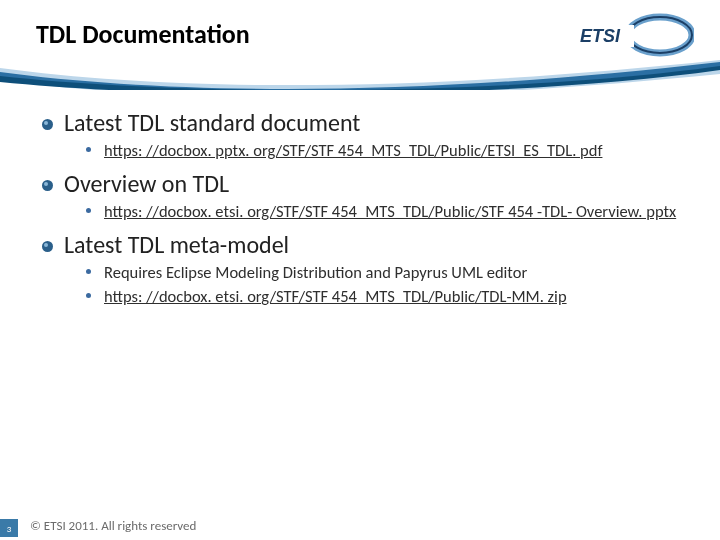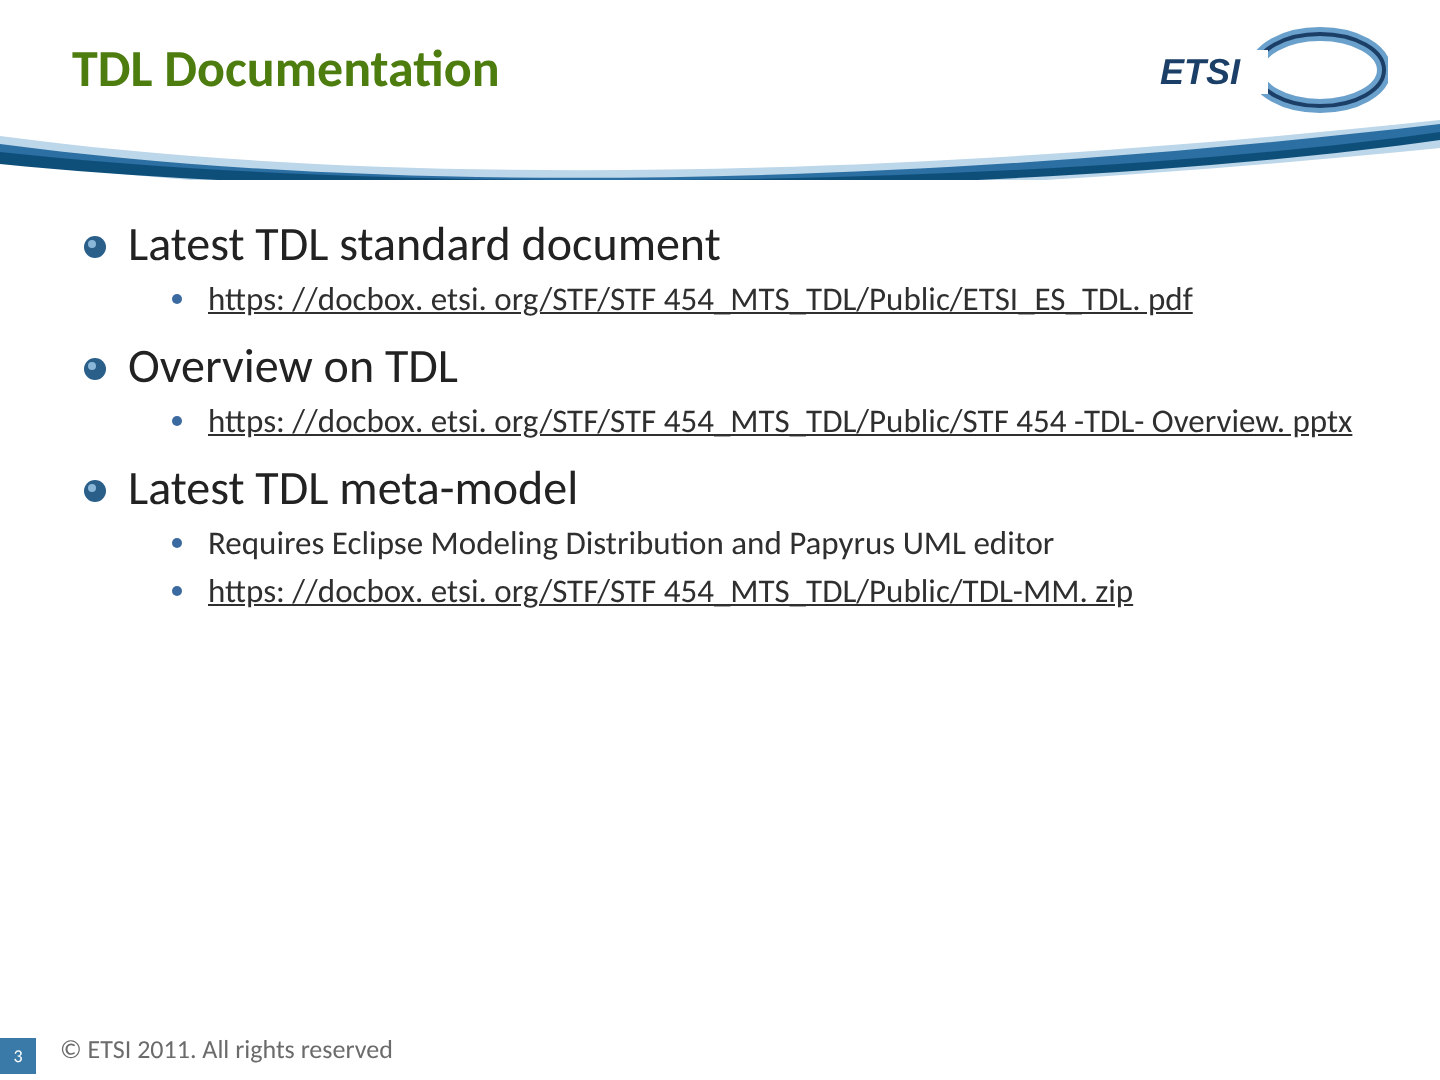--- a/index.html
+++ b/index.html
@@ -1,20 +1,20 @@
 <!DOCTYPE html>
 <html><head>
 <meta charset="utf-8">
 <style>
   * { margin: 0; padding: 0; box-sizing: border-box; }
   html, body { width: 720px; height: 540px; font-family: Calibri, "Segoe UI", Arial, sans-serif; background: #fff; overflow: hidden; }
   .slide { width: 720px; height: 540px; position: relative; display: flex; flex-direction: column; }
 
   .header { position: relative; height: 86px; }
-  .title { position: absolute; top: 18px; left: 36px; font-size: 26px; font-weight: 700; color: #4d7c0f; }
+  .title { position: absolute; top: 18px; left: 36px; font-size: 26px; font-weight: 700; color: #000000; }
   .logo { position: absolute; top: 12px; right: 26px; width: 120px; height: 46px; }
   .swoosh { position: absolute; left: 0; right: 0; top: 58px; height: 32px; overflow: hidden; }
 
   .body { position: absolute; top: 108px; left: 42px; right: 32px; }
 
   ul.level1 { list-style: none; }
   ul.level1 > li { position: relative; padding-left: 22px; margin-bottom: 3px; }
   ul.level1 > li > .li-text { font-size: 24px; color: #222; line-height: 1.25; }
   .circ-bullet { position: absolute; left: 0; top: 7px; width: 11px; height: 11px; }
 
@@ -62,21 +62,21 @@
         <span class="circ-bullet">
           <svg viewBox="0 0 11 11" width="11" height="11">
             <circle cx="5.5" cy="5.5" r="5.5" fill="#2a5f8a"></circle>
             <circle cx="4" cy="4" r="2" fill="#8ab7d8"></circle>
           </svg>
         </span>
         <div class="li-text">Latest TDL standard document</div>
         <ul class="level2">
           <li>
             <span class="dot-bullet"></span>
-            <div class="li-text linkish">https: //docbox. etsi. org/STF/STF 454_MTS_TDL/Public/ETSI_ES_TDL. pdf</div>
+            <div class="li-text linkish">https: //docbox. pptx. org/STF/STF 454_MTS_TDL/Public/ETSI_ES_TDL. pdf</div>
           </li>
         </ul>
       </li>
 
       <li>
         <span class="circ-bullet">
           <svg viewBox="0 0 11 11" width="11" height="11">
             <circle cx="5.5" cy="5.5" r="5.5" fill="#2a5f8a"></circle>
             <circle cx="4" cy="4" r="2" fill="#8ab7d8"></circle>
           </svg>

